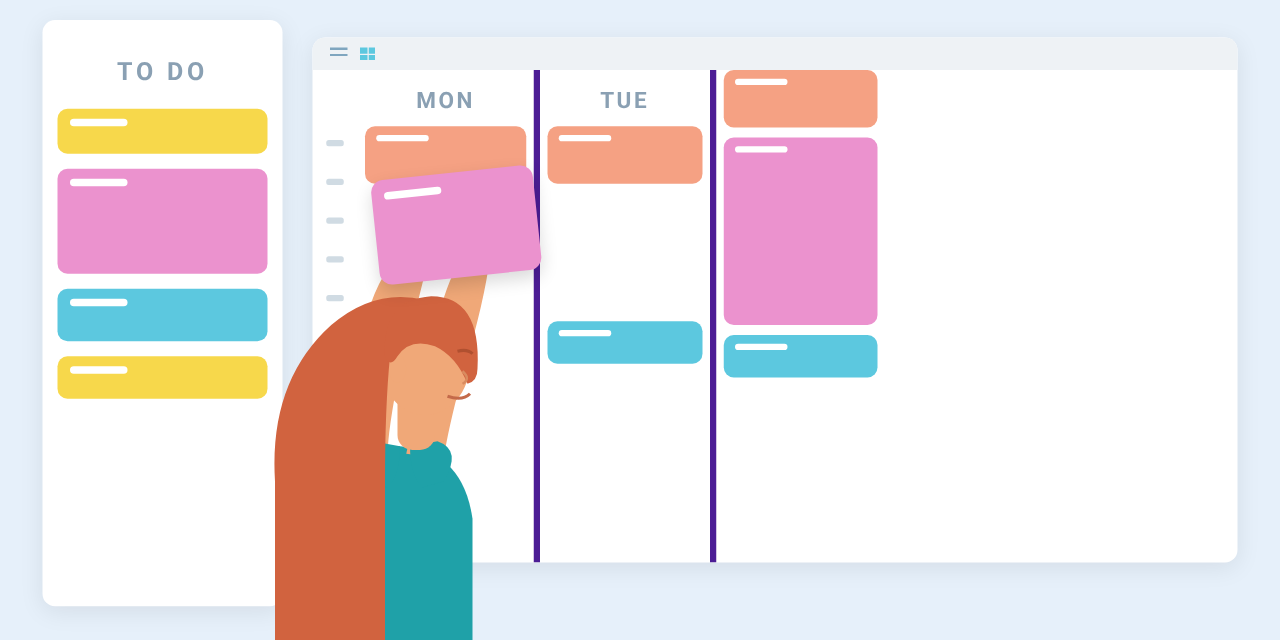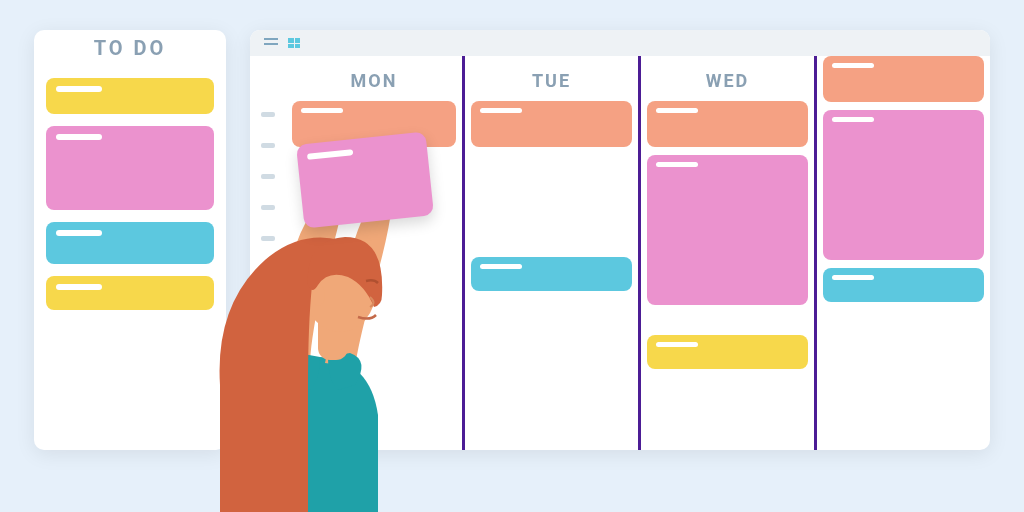--- a/index.html
+++ b/index.html
@@ -7,27 +7,27 @@
     width: 1024px;
     height: 512px;
     background: #e6f0fa;
     font-family: -apple-system, BlinkMacSystemFont, "Segoe UI", Roboto, sans-serif;
     overflow: hidden;
     position: relative;
   }
   .todo-panel {
     position: absolute;
     left: 34px;
-    top: 30px;
+    top: 16px;
     width: 192px;
-    height: 420px;
+    height: 469px;
     background: #ffffff;
     border-radius: 10px;
     box-shadow: 0 4px 20px rgba(0,0,0,0.08);
-    padding: 6px 12px;
+    padding: 29px 12px;
   }
   .todo-title {
     text-align: center;
     font-size: 20px;
     font-weight: 700;
     letter-spacing: 3px;
     color: #8aa0b3;
     margin-bottom: 18px;
   }
   .todo-item {
@@ -99,25 +99,25 @@
   }
   .time-tick {
     width: 14px;
     height: 5px;
     background: #d0dbe3;
     border-radius: 2px;
   }
   .days {
     flex: 1;
     display: grid;
-    grid-template-columns: repeat(4, 1fr);
+    grid-template-columns: repeat(5, 1fr);
     gap: 0;
   }
   .day-col {
-    border-left: 3px solid #4c1d95;
+    border-left: 5px solid #4c1d95;
     padding: 0 6px 6px 6px;
     position: relative;
   }
   .day-col:first-child { border-left: none; }
   .day-header {
     text-align: center;
     font-size: 18px;
     font-weight: 700;
     letter-spacing: 2px;
     color: #8aa0b3;
@@ -225,32 +225,20 @@
       <div class="day-col">
         <div class="day-header">TUE</div>
         <div class="event orange h-md">
             <span class="stripe"></span>
           </div>
         <div class="event cyan h-sm gap-xl">
             <span class="stripe"></span>
           </div>
       </div>
 
-      <div class="day-col">
-        <div class="day-header">WED</div>
-        <div class="event orange h-md">
-            <span class="stripe"></span>
-          </div>
-        <div class="event pink h-xl gap-sm">
-            <span class="stripe"></span>
-          </div>
-        <div class="event yellow h-sm gap-md">
-            <span class="stripe"></span>
-          </div>
-      </div>
 
       <div class="day-col">
         <div class="event orange h-md">
             <span class="stripe"></span>
           </div>
         <div class="event pink h-xl gap-sm">
             <span class="stripe"></span>
           </div>
         <div class="event cyan h-sm gap-sm">
             <span class="stripe"></span>

